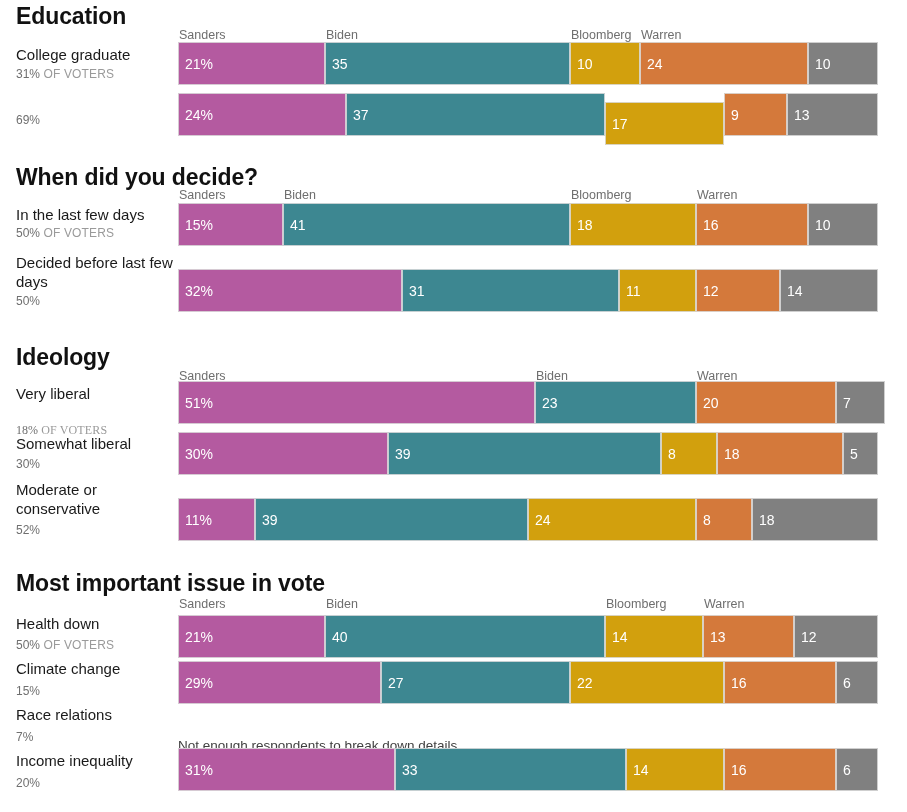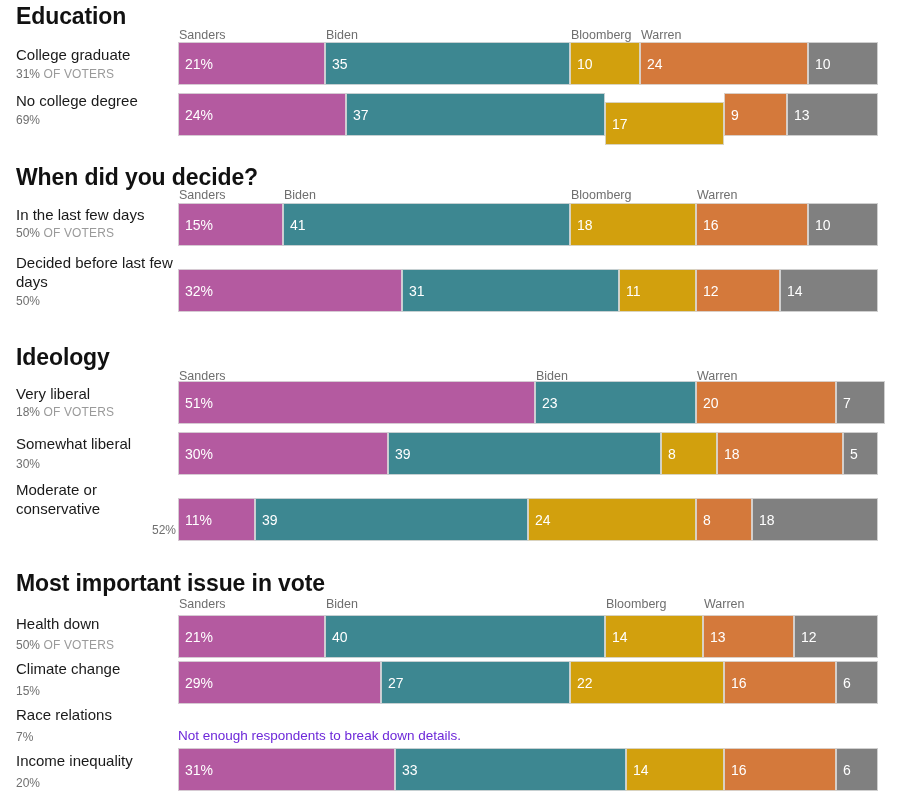--- a/index.html
+++ b/index.html
@@ -72,22 +72,23 @@
     color: #ffffff;
     font-size: 14px;
     padding-left: 6px;
     white-space: nowrap;
     line-height: 1;
   }
 
   .note {
     position: absolute;
     font-size: 13.5px;
-    color: #6d28d9;
-    white-space: nowrap;
+    color: #404040;
+    white-space: nowrap;
+    margin-top: 10px;
   }
 </style>
 </head>
 <body>
 
 <div id="chart-root">
     <div class="section-title" style="top: 3px;">Education</div>
     <div class="cand-head" style="left: 179px; top: 28px;">Sanders</div>
     <div class="cand-head" style="left: 326px; top: 28px;">Biden</div>
     <div class="cand-head" style="left: 571px; top: 28px;">Bloomberg</div>
@@ -104,21 +105,20 @@
       <div class="seg" style="left: 392px; width: 70px; background: rgb(210, 160, 13);">
         <span>10</span>
       </div>
       <div class="seg" style="left: 462px; width: 168px; background: rgb(212, 121, 59);">
         <span>24</span>
       </div>
       <div class="seg" style="left: 630px; width: 70px; background: rgb(128, 128, 128);">
         <span>10</span>
       </div>
     </div>
-    <div class="row-label" style="top: 91px;">No college degree</div>
     <div class="row-sub" style="top: 113px;"><span class="pct">69%</span></div>
     <div class="bar" style="left: 178px; width: 700px; top: 93px;">
       <div class="seg" style="left: 0px; width: 168px; background: rgb(180, 90, 160);">
         <span>24%</span>
       </div>
       <div class="seg" style="left: 168px; width: 259px; background: rgb(61, 135, 145);">
         <span>37</span>
       </div>
       <div class="seg" style="left: 427px; width: 119px; background: rgb(210, 160, 13); margin-top: 9px;">
         <span>17</span>
@@ -171,21 +171,21 @@
       </div>
       <div class="seg" style="left: 602px; width: 98px; background: rgb(128, 128, 128);">
         <span>14</span>
       </div>
     </div>
     <div class="section-title" style="top: 344px;">Ideology</div>
     <div class="cand-head" style="left: 179px; top: 369px;">Sanders</div>
     <div class="cand-head" style="left: 536px; top: 369px;">Biden</div>
     <div class="cand-head" style="left: 697px; top: 369px;">Warren</div>
     <div class="row-label" style="top: 384px;">Very liberal</div>
-    <div class="row-sub" style="top: 405px;"><span class="pct">18%</span><span class="ofv"> OF VOTERS</span></div>
+    <div class="row-sub" style="top: 423px; font-family: Liberation Serif, serif;"><span class="pct">18%</span><span class="ofv"> OF VOTERS</span></div>
     <div class="bar" style="left: 178px; width: 700px; top: 381px;">
       <div class="seg" style="left: 0px; width: 357px; background: rgb(180, 90, 160);">
         <span>51%</span>
       </div>
       <div class="seg" style="left: 357px; width: 161px; background: rgb(61, 135, 145);">
         <span>23</span>
       </div>
       <div class="seg" style="left: 518px; width: 140px; background: rgb(212, 121, 59);">
         <span>20</span>
       </div>
@@ -206,21 +206,21 @@
         <span>8</span>
       </div>
       <div class="seg" style="left: 539px; width: 126px; background: rgb(212, 121, 59);">
         <span>18</span>
       </div>
       <div class="seg" style="left: 665px; width: 35px; background: rgb(128, 128, 128);">
         <span>5</span>
       </div>
     </div>
     <div class="row-label" style="top: 480px;">Moderate or conservative</div>
-    <div class="row-sub" style="top: 523px; text-align: right;"><span class="pct">52%</span></div>
+    <div class="row-sub" style="top: 523px;"><span class="pct">52%</span></div>
     <div class="bar" style="left: 178px; width: 700px; top: 498px;">
       <div class="seg" style="left: 0px; width: 77px; background: rgb(180, 90, 160);">
         <span>11%</span>
       </div>
       <div class="seg" style="left: 77px; width: 273px; background: rgb(61, 135, 145);">
         <span>39</span>
       </div>
       <div class="seg" style="left: 350px; width: 168px; background: rgb(210, 160, 13);">
         <span>24</span>
       </div>

